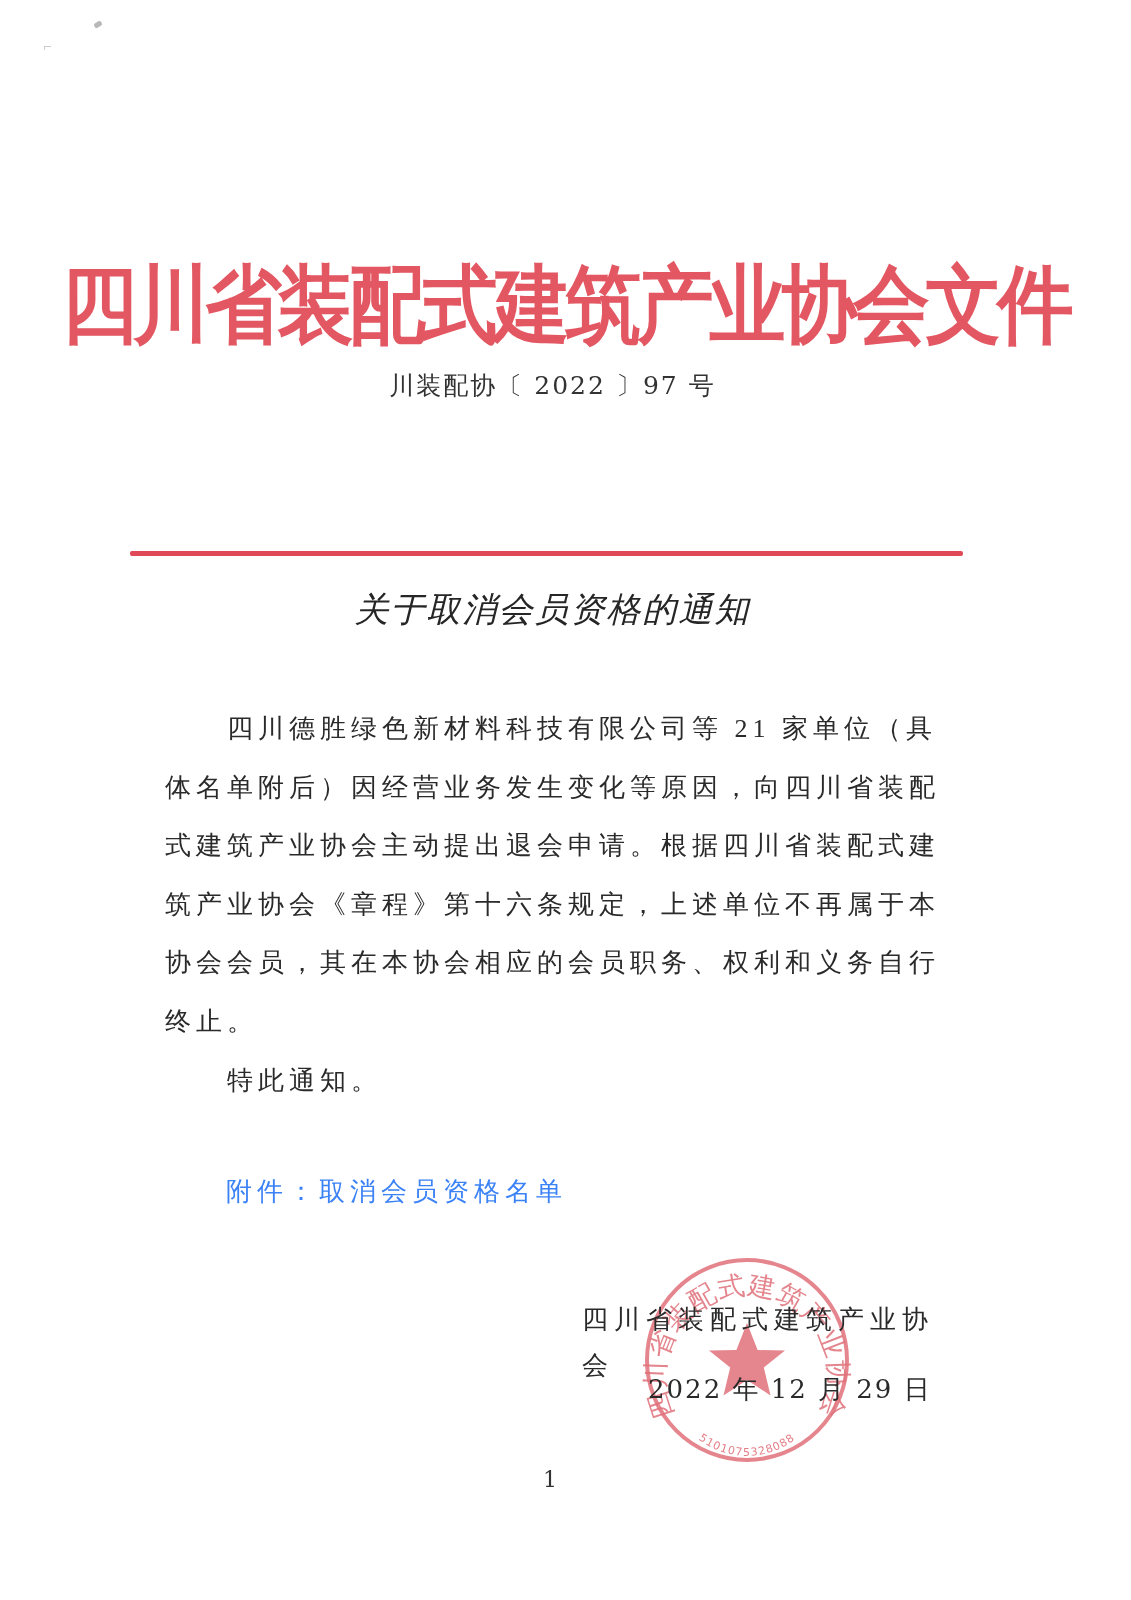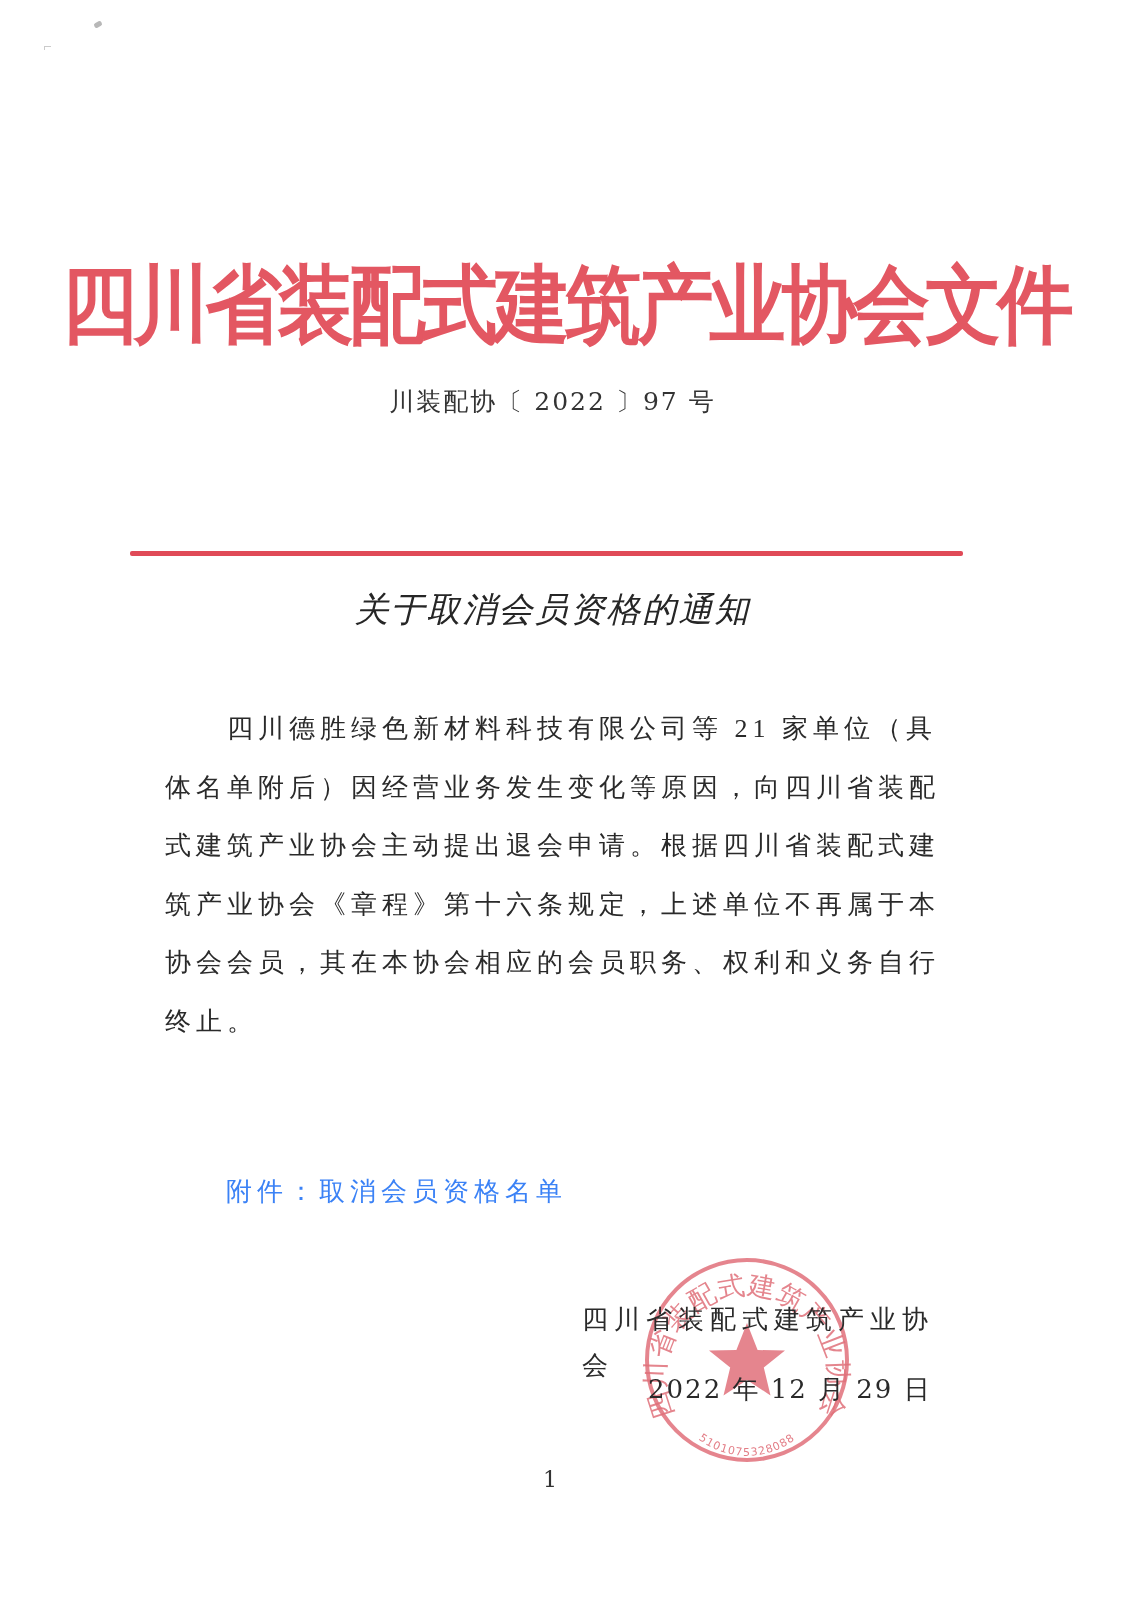--- a/index.html
+++ b/index.html
@@ -20,21 +20,21 @@
       text-align: center;
       font-family: "DejaVu Serif", "Liberation Serif", serif;
       font-weight: bold;
       font-size: 76px;
       line-height: 90px;
       color: #e35762;
       transform: scaleY(1.12);
       letter-spacing: -4px;
     }
     .doc-number {
-      left: 0; width: 1105px; top: 384px;
+      left: 0; width: 1105px; top: 368px;
       text-align: center;
       font-size: 25px;
       line-height: 36px;
       color: #333;
       letter-spacing: 2px;
     }
     .red-rule {
       left: 130px; top: 551px; width: 833px; height: 5px;
       background: #e04a57;
       border-radius: 2px;
@@ -91,20 +91,21 @@
 <div class="abs scan-mark2"></div>
 
 <div class="abs masthead">四川省装配式建筑产业协会文件</div>
 <div class="abs doc-number">川装配协〔 2022 〕97 号</div>
 <div class="abs red-rule"></div>
 
 <div class="abs notice-title">关于取消会员资格的通知</div>
 
 <div class="abs body-text">
   <p class="indent">四川德胜绿色新材料科技有限公司等 21 家单位（具体名单附后）因经营业务发生变化等原因，向四川省装配式建筑产业协会主动提出退会申请。根据四川省装配式建筑产业协会《章程》第十六条规定，上述单位不再属于本协会会员，其在本协会相应的会员职务、权利和义务自行终止。</p>
+  <p class="indent">特此通知。</p>
 </div>
 
 <div class="abs attachment">附件：取消会员资格名单</div>
 
 <svg class="abs seal" viewBox="0 0 214 210">
   <defs>
     <path id="sealArc" d="M 30 150 A 82 82 0 1 1 184 150"></path>
     <path id="codeArc" d="M 44 170 A 80 80 0 0 0 170 170"></path>
   </defs>
   <circle cx="107" cy="105" r="100" fill="none" stroke="#e0707a" stroke-width="4" opacity="0.85"></circle>

